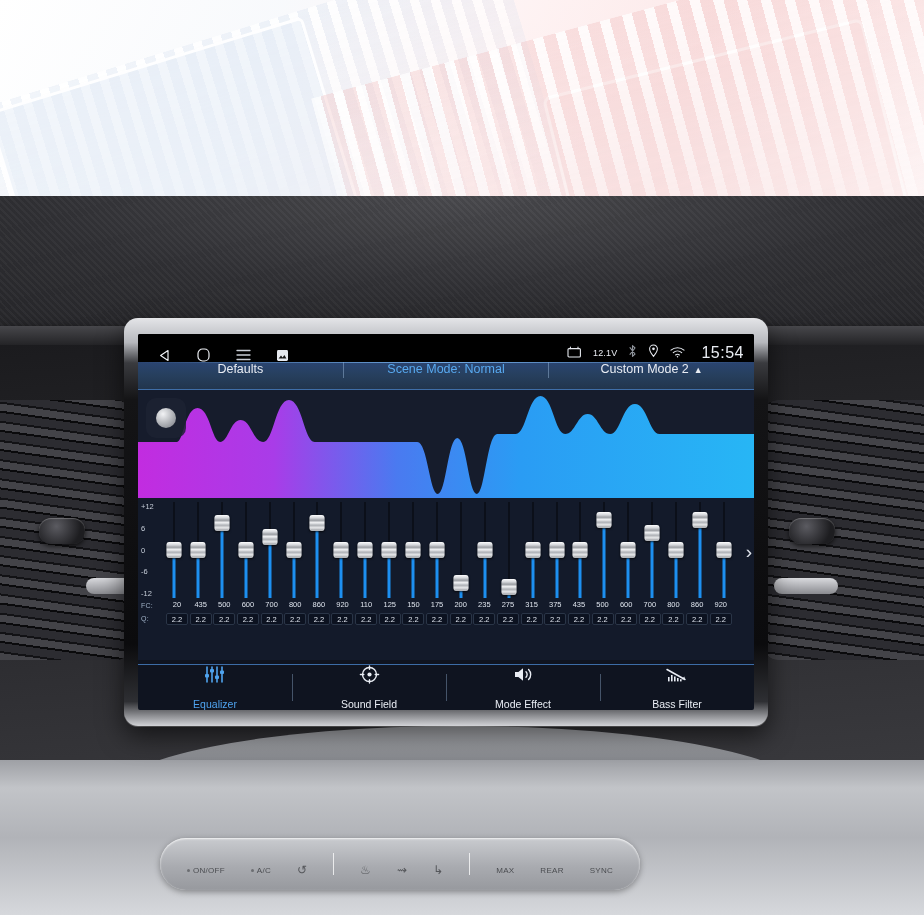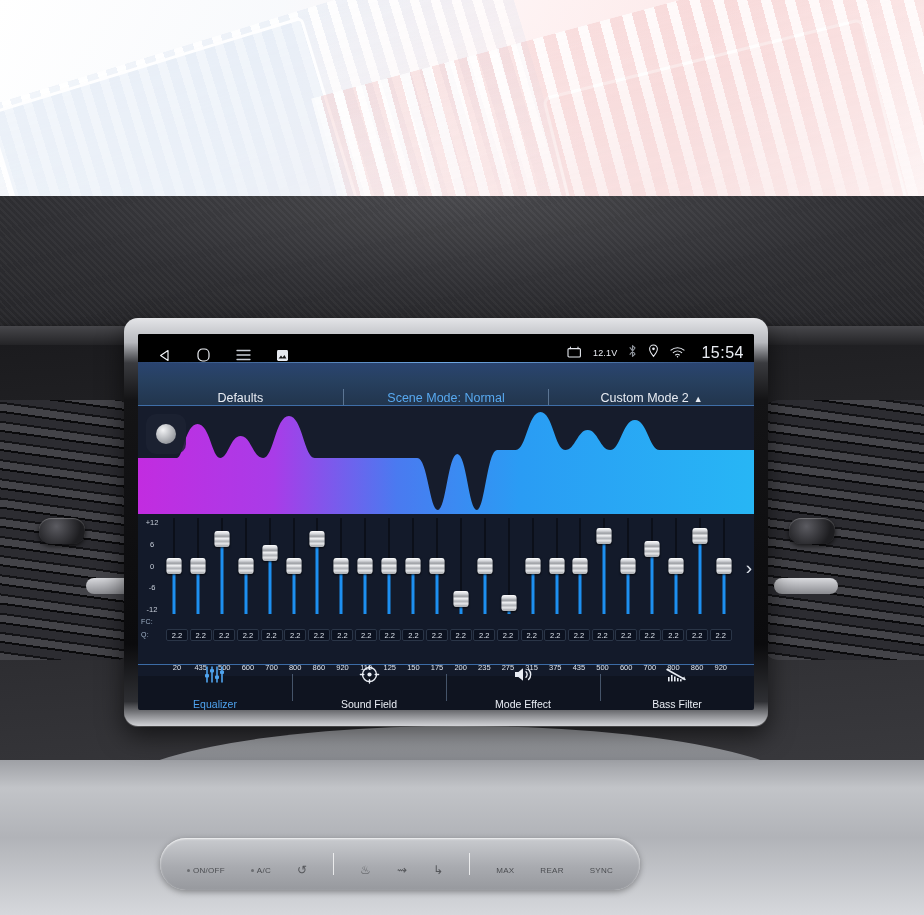--- a/index.html
+++ b/index.html
@@ -149,21 +149,21 @@
     padding:0 10px 0 6px; color:#e9ecf2;
   }
   .sb-left{ display:flex; align-items:center; gap:26px; padding-left:14px; }
   .sb-right{ margin-left:auto; display:flex; align-items:center; gap:11px; }
   .sb-right .volt{ font-size:9px; letter-spacing:.2px; }
   .clock{ font-size:16px; letter-spacing:.5px; margin-left:5px; font-weight:400; }
   .navico{ cursor:pointer; display:flex; }
 
   
   .modebar{
-    height:44px; display:flex; align-items:flex-end;
+    height:28px; display:flex; align-items:flex-start;
     background:linear-gradient(180deg,#2a4471 0%, #27405f 45%, #22354d 100%);
     border-bottom:1px solid #3f6ea8;
     position:relative;
   }
   .modebar::before{
     content:""; position:absolute; left:0; right:0; top:0; height:1px;
     background:linear-gradient(90deg,rgba(90,150,220,0),rgba(120,180,240,.9),rgba(90,150,220,0));
   }
   .mode-item{
     flex:1; text-align:center; font-size:12.5px; color:#e8ecf3;
@@ -188,21 +188,21 @@
   }
 
   
   .eq{
     position:relative; height:calc(100% - 28px - 32px - 108px - 46px);
     background:#131a2a; padding:6px 0 0 0;
   }
   .eq-scale{
     position:absolute; left:3px; top:4px; width:24px; height:96px;
     display:flex; flex-direction:column; justify-content:space-between;
-    font-size:7.5px; color:#c7ced9; text-align:center; padding-right:2px;
+    font-size:7.5px; color:#c7ced9; text-align:left; padding-right:2px;
   }
   .sliders{
     position:absolute; left:28px; right:22px; top:4px; height:96px;
     display:flex; justify-content:space-between;
   }
   .slot{ position:relative; width:16px; height:96px; cursor:pointer; }
   .rail{
     position:absolute; left:50%; transform:translateX(-50%);
     top:0; bottom:0; width:2px; background:#0b0f19;
   }
@@ -224,21 +224,21 @@
 
   .fc-row, .q-row{
     position:absolute; left:28px; right:22px;
     display:flex; justify-content:space-between; align-items:center;
   }
   .fc-row{ top:102px; }
   .q-row { top:115px; }
   .row-lab{
     position:absolute; left:3px; font-size:7px; color:#9fb0c6; letter-spacing:.2px;
   }
-  .fc-row .cell{ width:22px; text-align:center; font-size:7.5px; color:#dde3ec;margin-top:47px; }
+  .fc-row .cell{ width:22px; text-align:center; font-size:7.5px; color:#dde3ec; }
   .q-row  .cell{
     width:22px; text-align:center; font-size:7.5px; color:#dde3ec;
     background:#0c1220; border:1px solid #2a3547; border-radius:2px; padding:.5px 0;
   }
 
   
   .tabbar{
     position:absolute; left:0; right:0; bottom:0; height:46px;
     background:linear-gradient(180deg,#2d4straight 0%, #2c4566 0%, #24364f 55%, #16202f 100%);
     display:flex; align-items:stretch; border-top:1px solid #3c6ca6;

